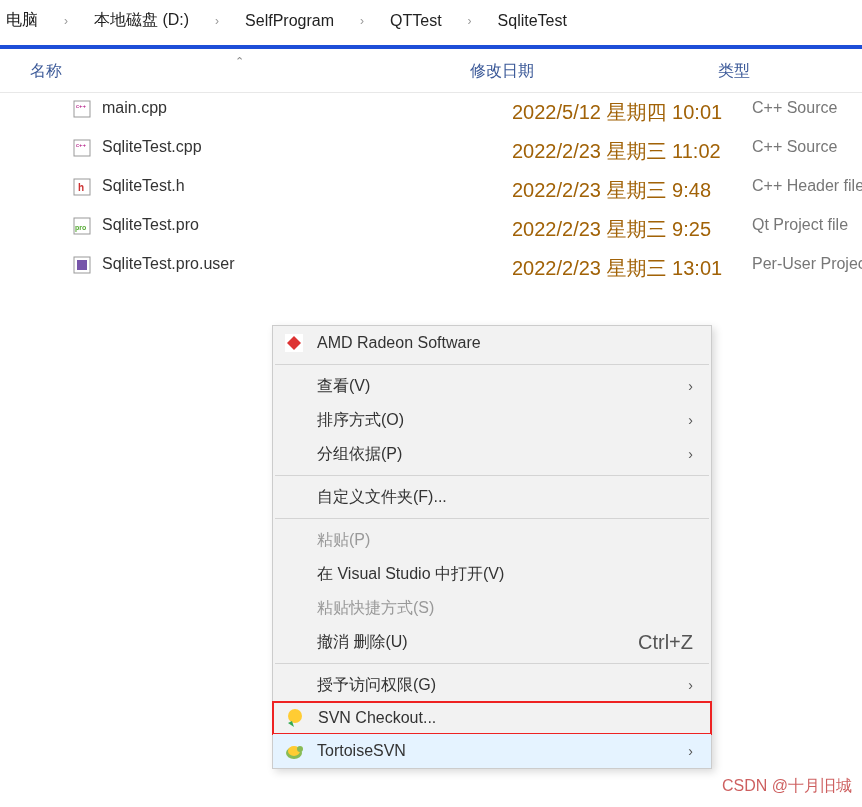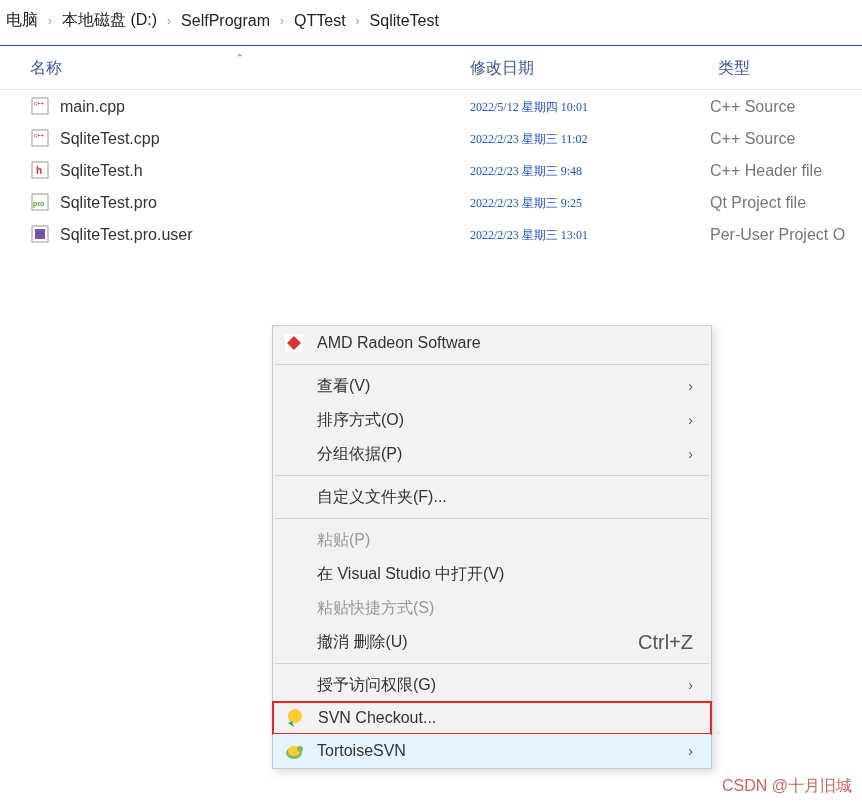--- a/index.html
+++ b/index.html
@@ -10,22 +10,22 @@
       background: #fff;
       width: 862px;
       height: 807px;
       overflow: hidden;
       position: relative;
     }
     .breadcrumb {
       display: flex;
       align-items: center;
       padding: 8px 0 12px 0;
-      gap: 0;
-      border-bottom: 1px solid #1d4ed8;
+      gap: 16px;
+      border-bottom: 4px solid #1d4ed8;
     }
     .breadcrumb-item {
       padding: 2px 6px;
       font-size: 16px;
       color: #222;
     }
     .breadcrumb-sep {
       color: #999;
       font-size: 12px;
       padding: 0 4px;
@@ -49,32 +49,33 @@
     .col-type { flex: 1; margin-left: 8px; }
     .sort-indicator {
       position: absolute;
       left: 235px;
       top: 2px;
       color: #888;
       font-size: 11px;
     }
     .file-row {
       display: flex;
-      align-items: flex-end;
+      align-items: flex-start;
       padding: 6px 0;
+      margin-left: 42px;
     }
     .file-icon {
       width: 20px;
       height: 20px;
       margin-left: 30px;
       margin-right: 10px;
       flex-shrink: 0;
     }
     .file-name { width: 410px; font-size: 16px; }
-    .file-date { width: 240px; color: #1d4ed8; font-size: 12px; font-family: Liberation Serif, serif; }
+    .file-date { width: 240px; color: #a16207; font-size: 20px; }
     .file-type { flex: 1; color: #777; font-size: 16px; white-space: nowrap; overflow: hidden; }
     
     .context-menu {
       position: absolute;
       left: 272px;
       top: 325px;
       width: 440px;
       background: #f2f2f2;
       border: 1px solid #ccc;
       box-shadow: 3px 3px 8px rgba(0,0,0,0.15);

